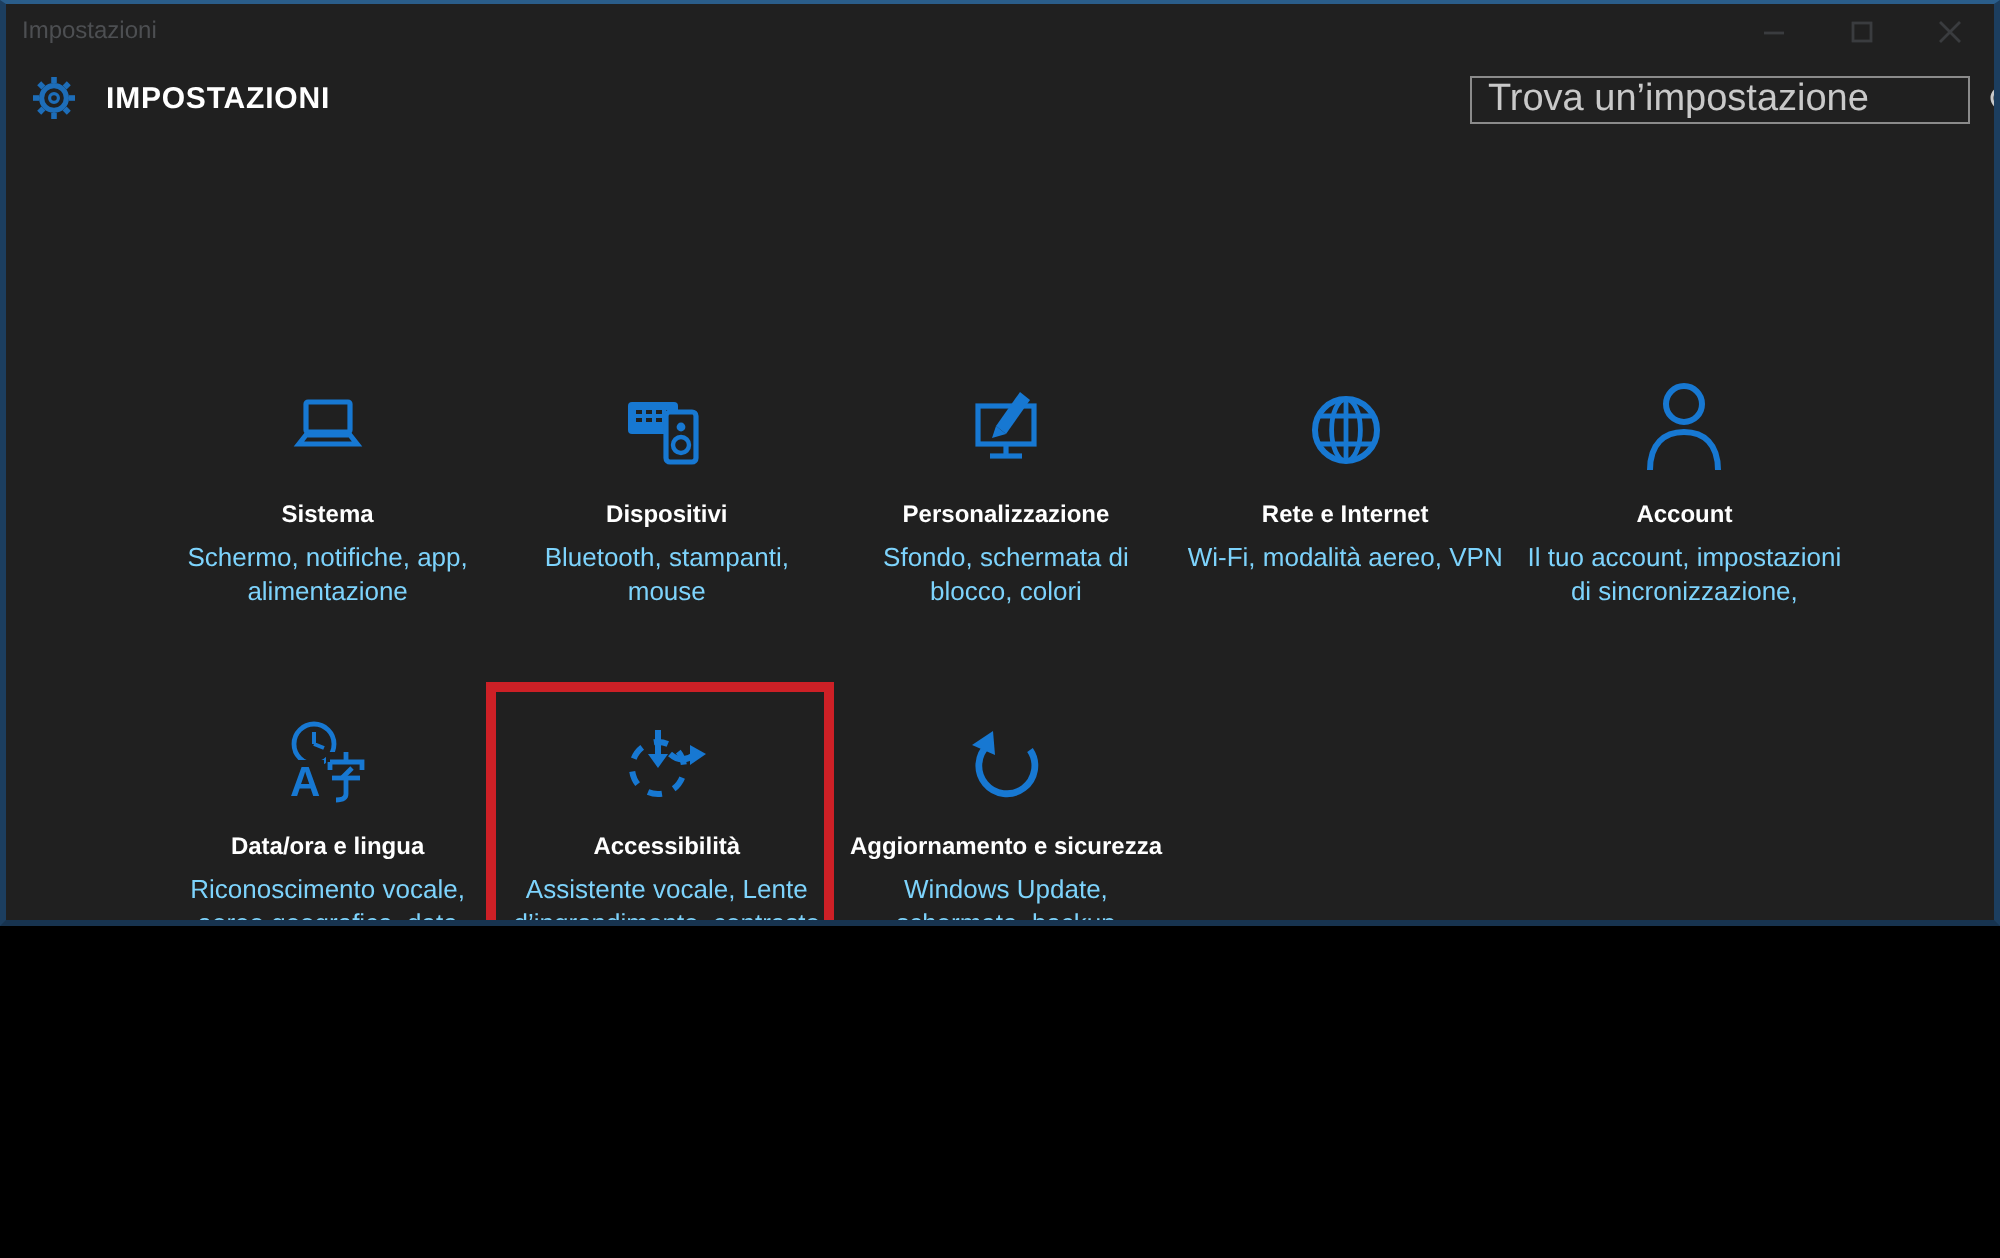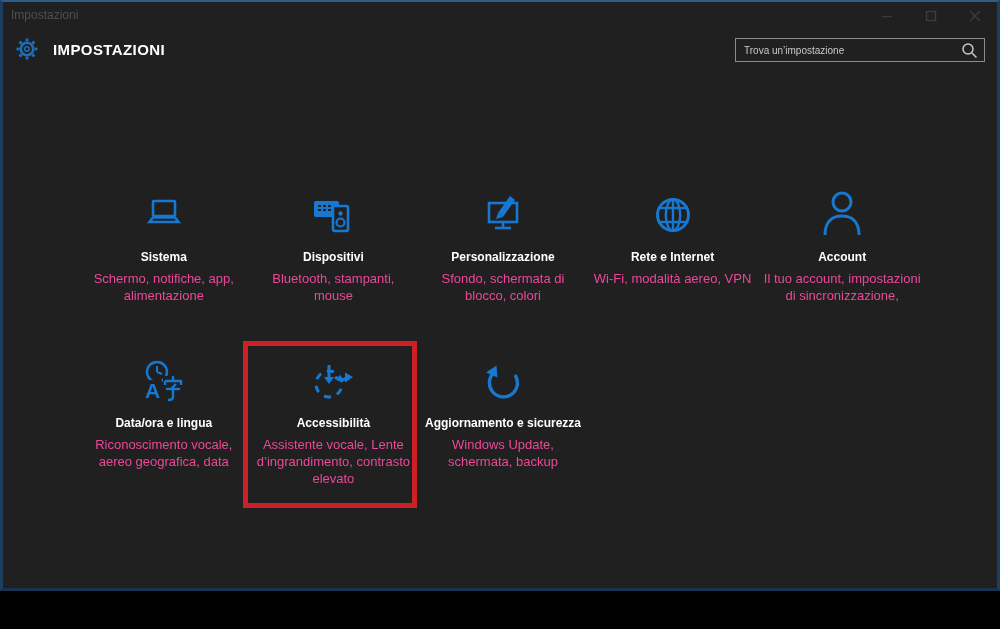--- a/index.html
+++ b/index.html
@@ -4,57 +4,57 @@
 <style>
   :root{
     --accent:#1778d2;
     --bg:#202020;
     --highlight:#cd2026;
   }
   *{box-sizing:border-box;margin:0;padding:0;}
   html,body{background:#000;}
   body{font-family:"Liberation Sans","DejaVu Sans",sans-serif;}
   .window{
-    position:relative;width:1000px;height:591px;background:var(--bg);
+    position:relative;width:1000px;height:463px;background:var(--bg);
     border-top:2px solid #2a5d8a;border-left:3px solid #1c3e5f;
     border-right:3px solid #1c3e5f;border-bottom:3px solid #17334f;
     overflow:hidden;
   }
   
   .titlebar{position:absolute;top:0;left:0;right:0;height:28px;}
   .titlebar-text{position:absolute;left:8px;top:6px;font-size:12px;color:#4d4f52;}
   .win-controls{position:absolute;right:0;top:0;display:flex;height:28px;}
   .ctrl{width:44px;height:28px;display:flex;align-items:center;justify-content:center;color:#3a3c3f;}
   .ctrl svg{display:block;}
   
   .gear{position:absolute;left:12px;top:35px;width:24px;height:24px;color:#1d6db8;}
   .page-title{position:absolute;left:50px;top:39px;font-size:15px;font-weight:bold;color:#fff;letter-spacing:.4px;}
   .searchbox{
     position:absolute;right:12px;top:36px;width:250px;height:24px;
     border:1px solid #8b8b8b;background:var(--bg);display:flex;align-items:center;
   }
   .searchbox input{
     flex:1;background:transparent;border:none;outline:none;color:#c9c9c9;
-    font-size:10px;padding:0 4px 0 8px;font-family:inherit;
+    font-size:19px;padding:0 4px 0 8px;font-family:inherit;
   }
   .searchbox input::placeholder{color:#c9c9c9;opacity:1;}
   .search-icon{width:18px;height:18px;margin-right:6px;color:#c9c9c9;flex:none;}
   
   .grid{
     position:absolute;left:76px;top:186px;width:848px;
     display:grid;grid-template-columns:repeat(5,1fr);
   }
   .tile{
     grid-row:1;display:flex;flex-direction:column;align-items:center;
     text-align:center;min-height:166px;cursor:default;
   }
   .tile.row2{grid-row:2;min-height:0;}
   .icon-box{height:54px;display:flex;align-items:center;justify-content:center;margin-bottom:7px;color:var(--accent);}
   .tile-title{font-size:12px;font-weight:600;color:#fff;margin-bottom:4px;line-height:17px;}
-  .tile-sub{font-size:13px;color:#ec4899;line-height:17px;max-width:164px;}
+  .tile-sub{font-size:13px;color:#7dd3fc;line-height:17px;max-width:164px;}
   .hl-box{
     position:absolute;left:240px;top:339px;width:174px;height:167px;
     border:5px solid var(--highlight);pointer-events:none;z-index:5;
   }
   svg{overflow:visible;}
 </style>
 </head>
 <body>
 
 <div class="window">

